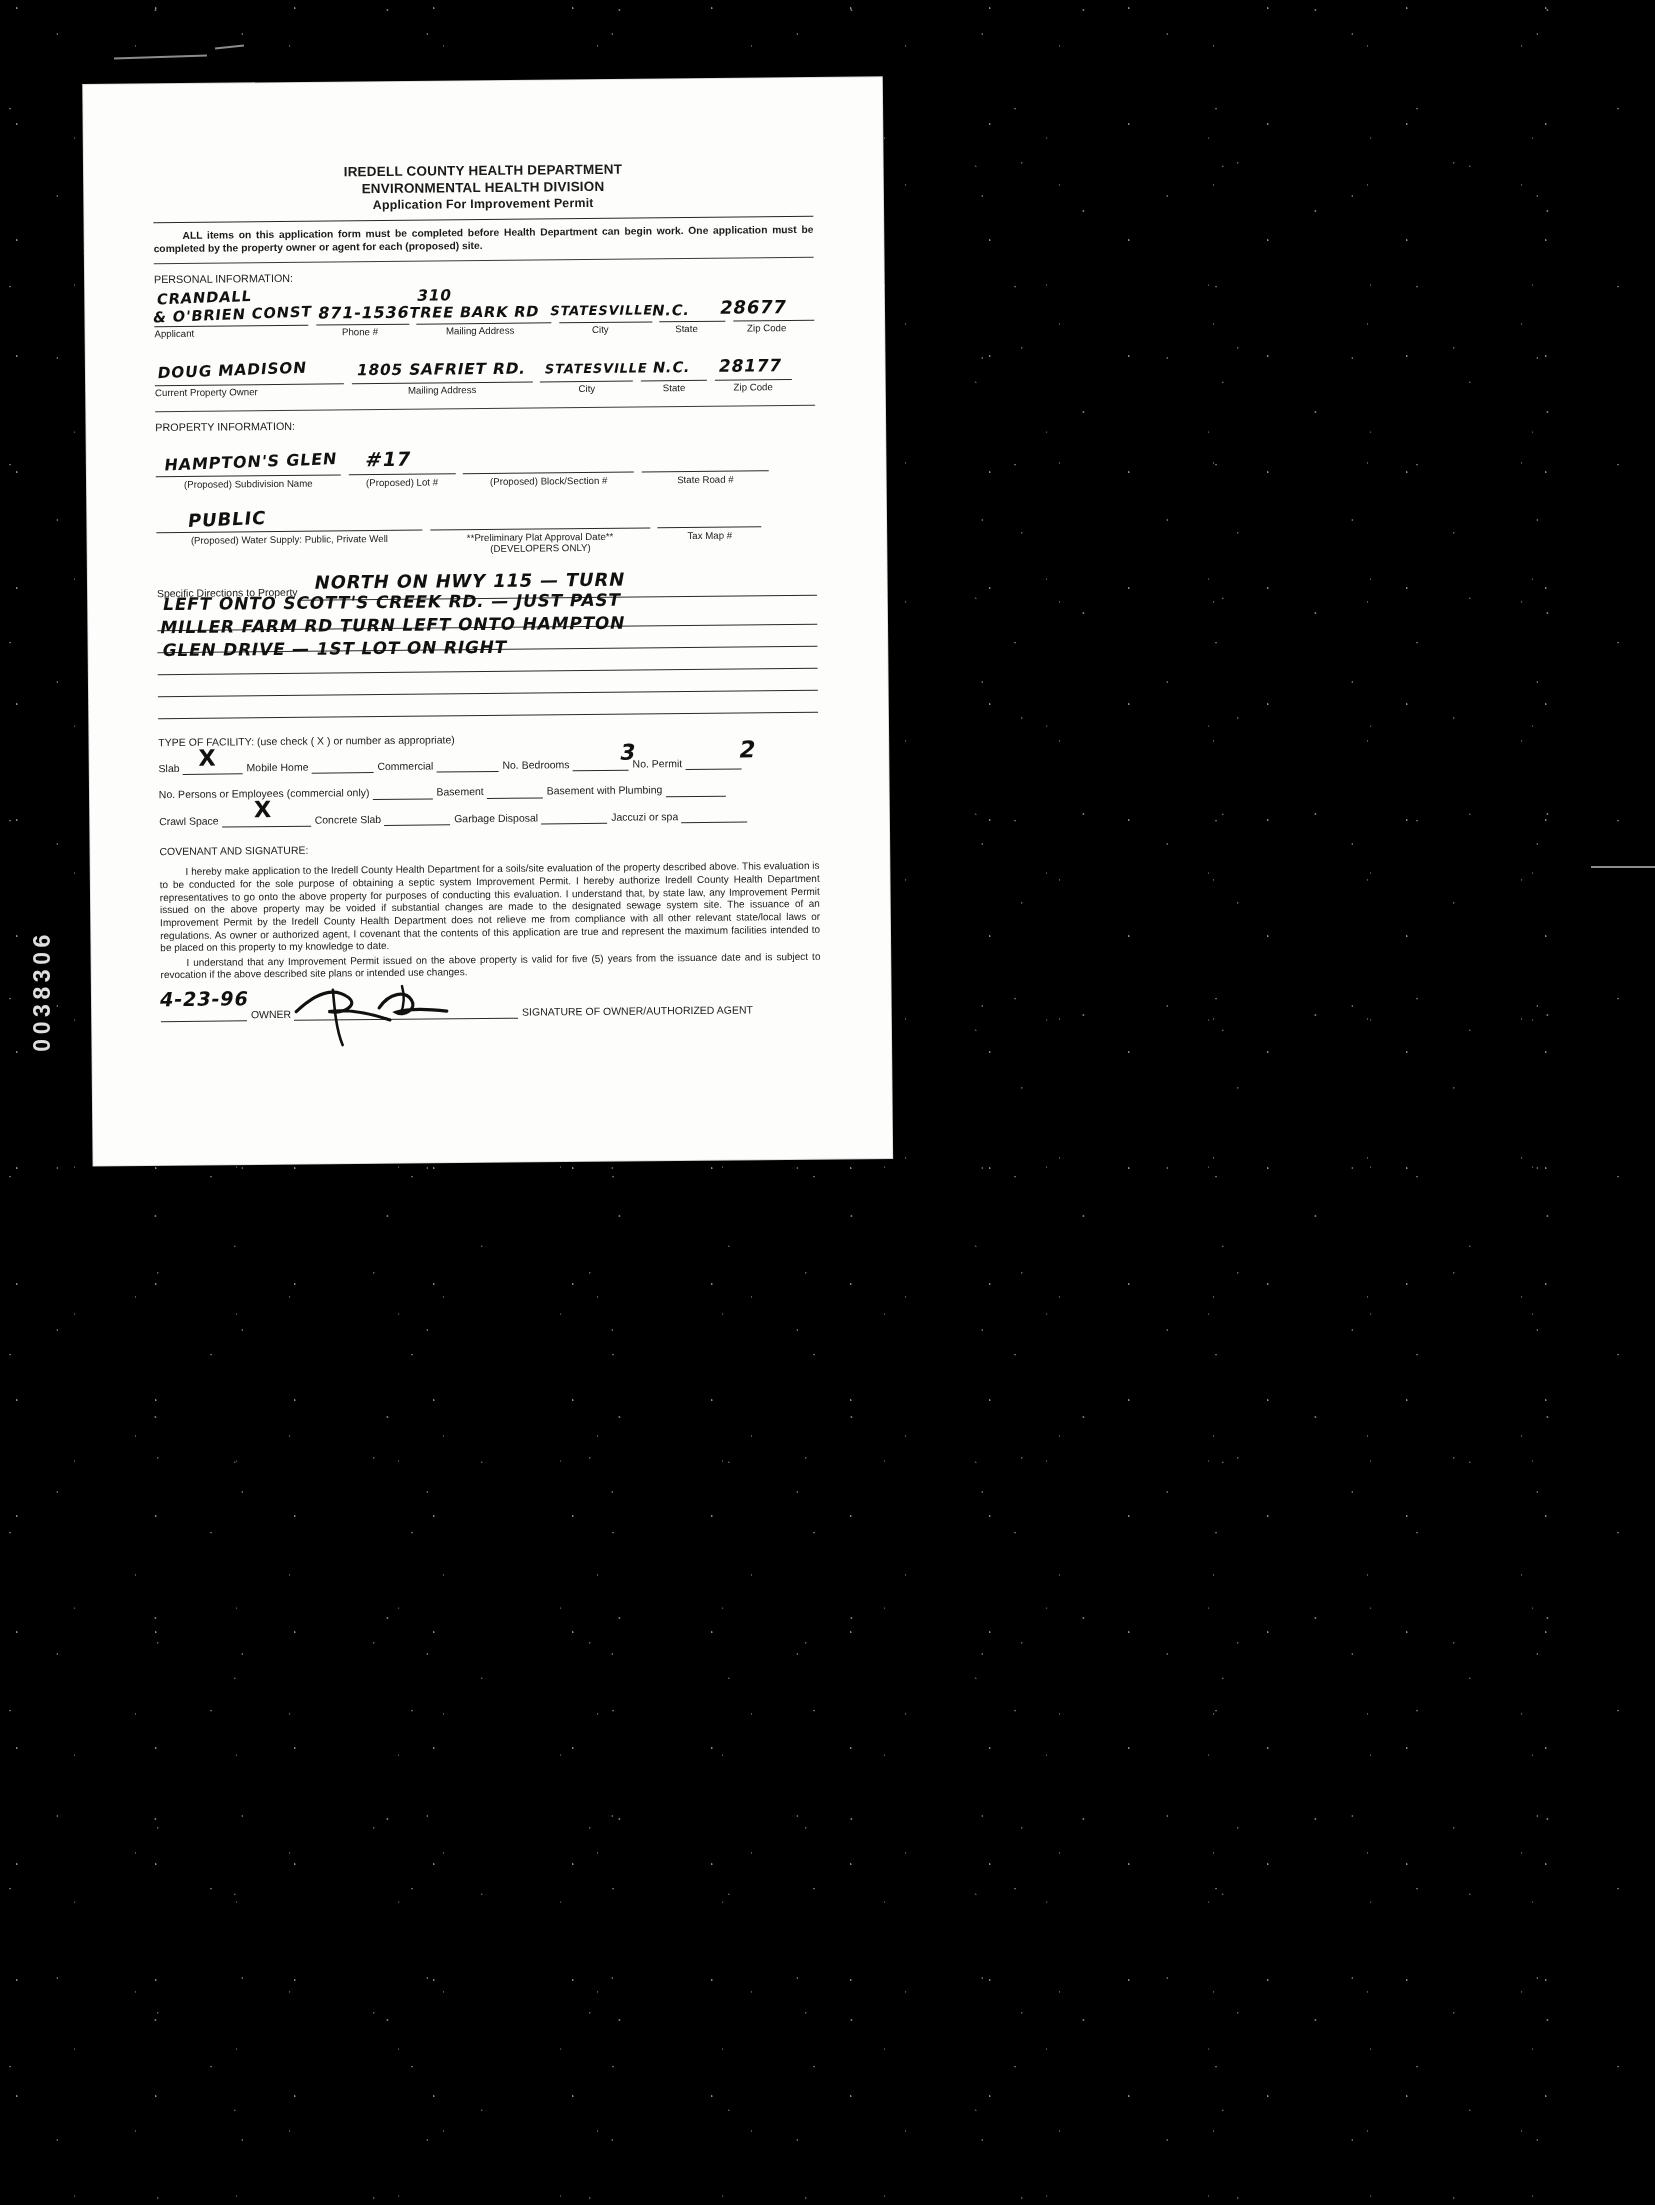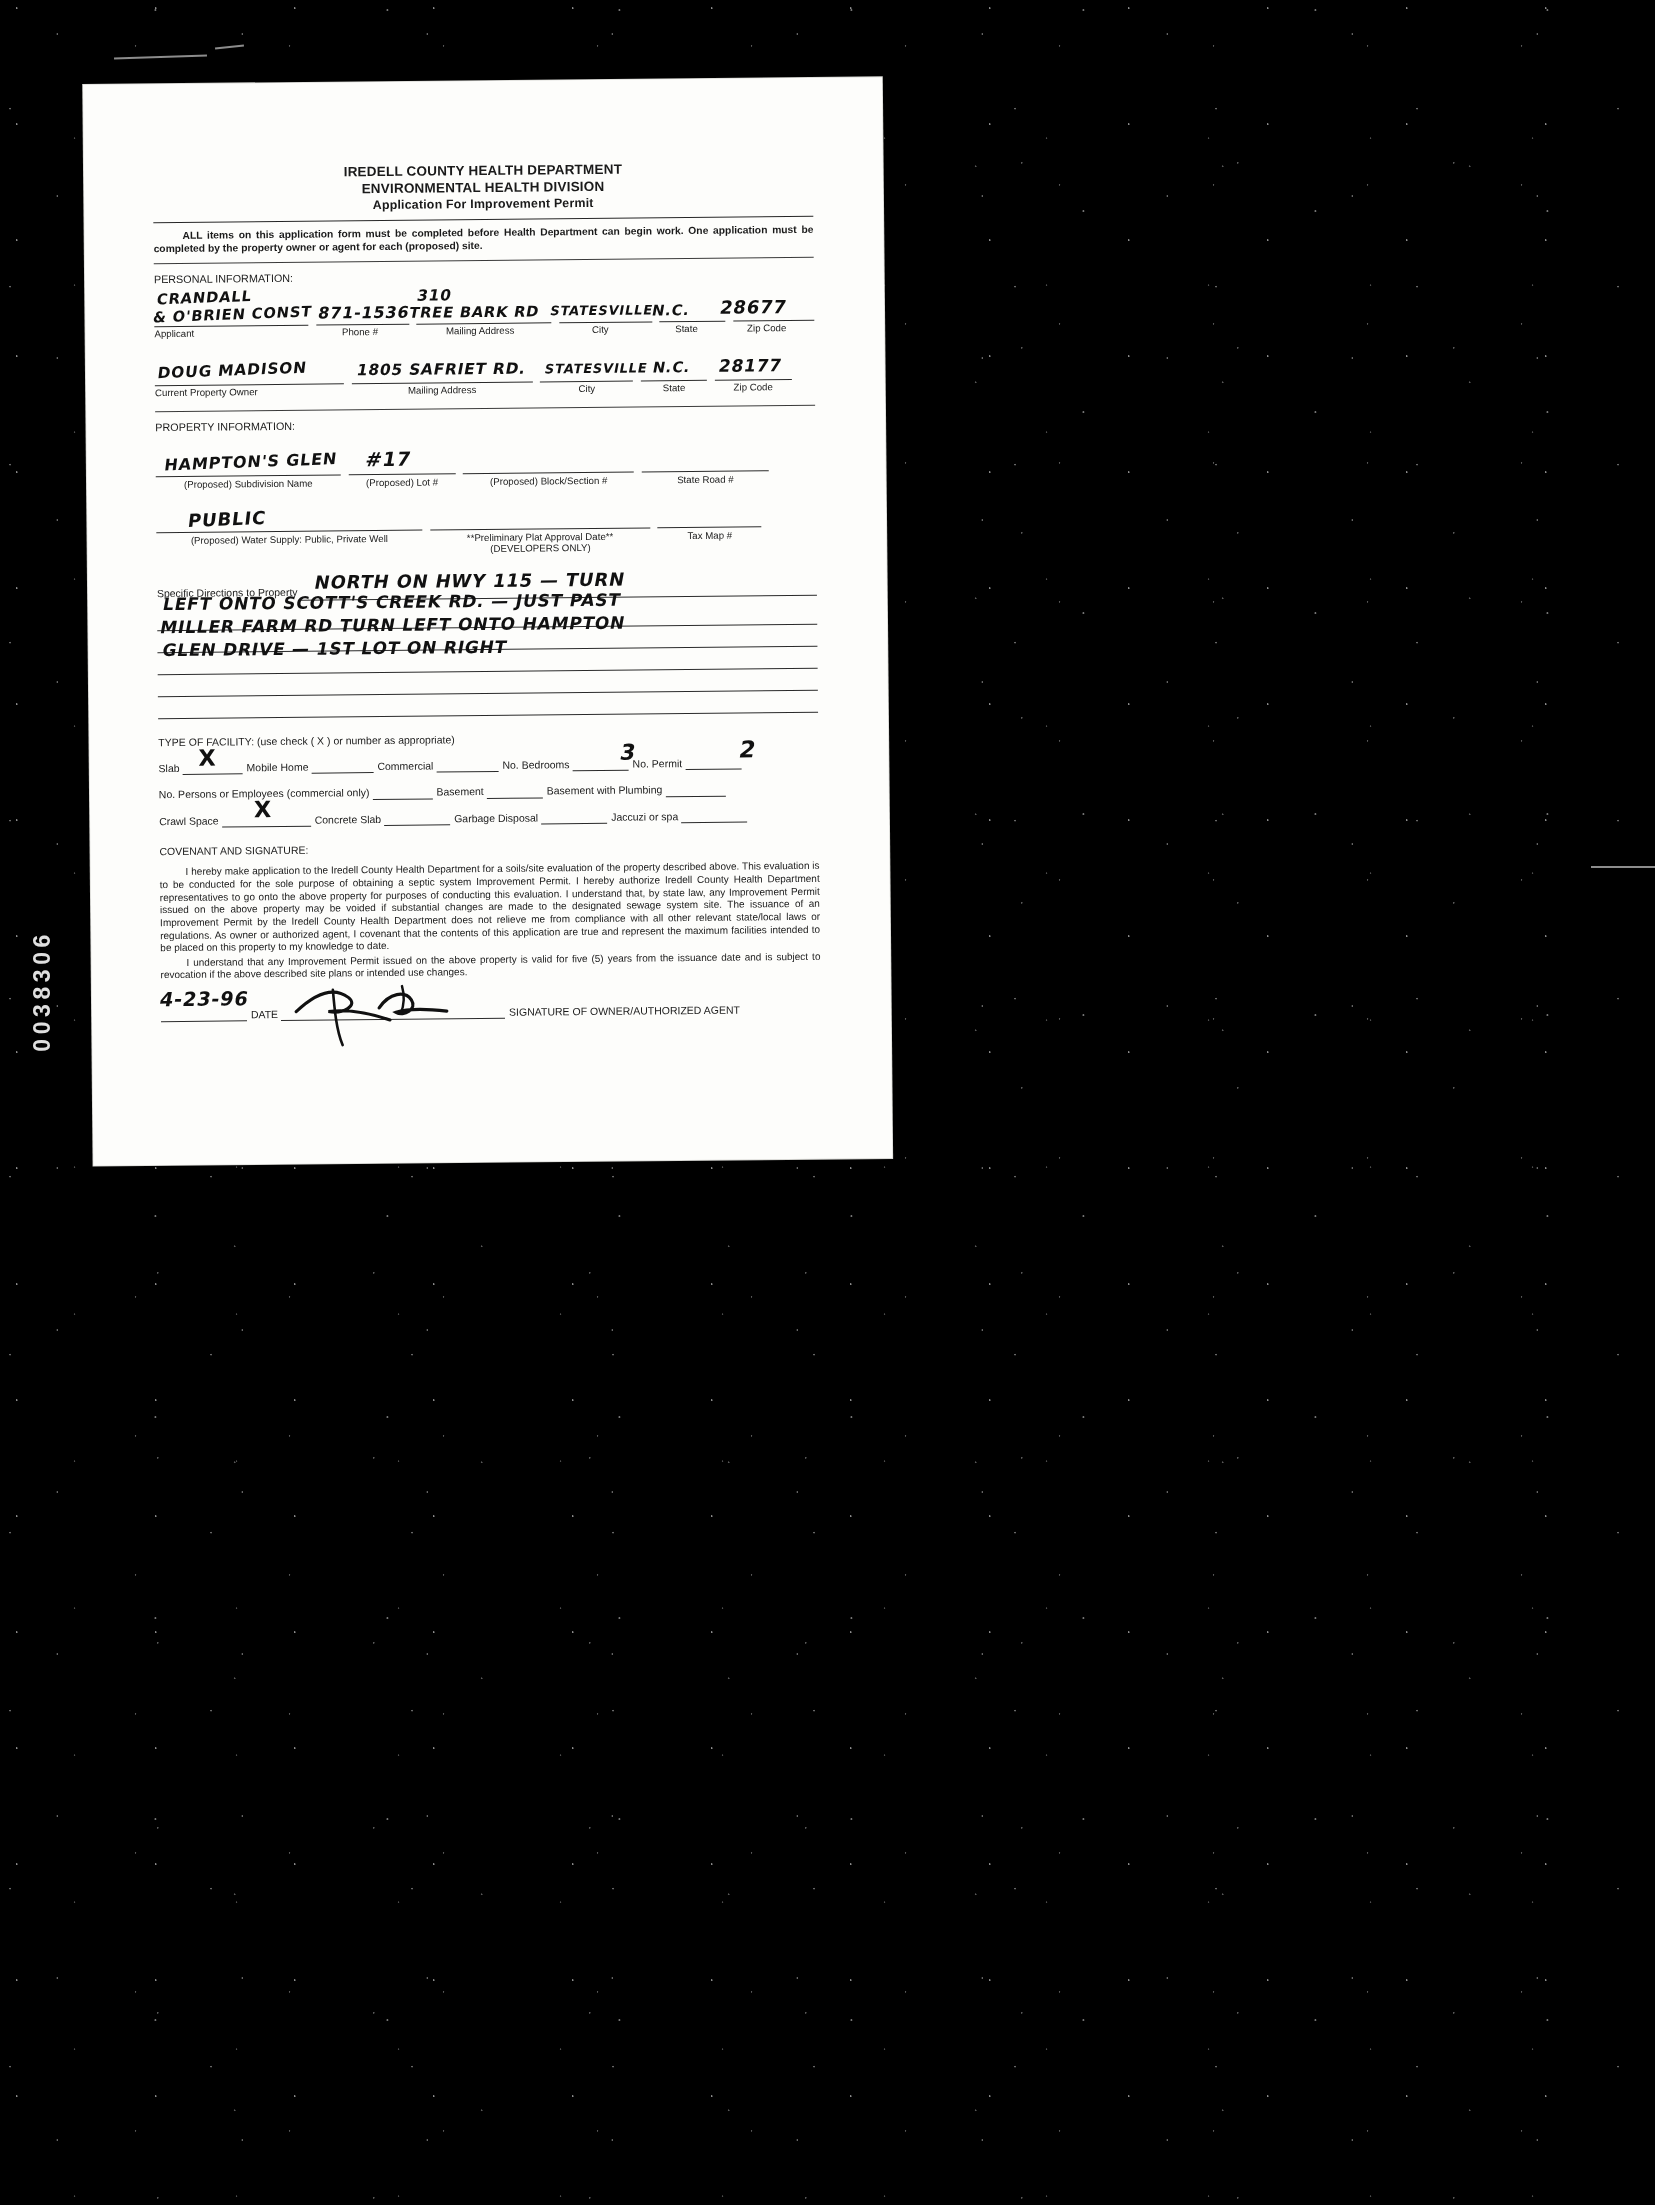--- a/index.html
+++ b/index.html
@@ -373,21 +373,21 @@
 
       <div class="section-label" style="margin-top:17px; font-size:10.5px;">COVENANT AND SIGNATURE:</div>
 
       <div class="covenant" style="margin-top:7.7px;">
         <p class="ind">I hereby make application to the Iredell County Health Department for a soils/site evaluation of the property described above. This evaluation is to be conducted for the sole purpose of obtaining a septic system Improvement Permit. I hereby authorize Iredell County Health Department representatives to go onto the above property for purposes of conducting this evaluation. I understand that, by state law, any Improvement Permit issued on the above property may be voided if substantial changes are made to the designated sewage system site. The issuance of an Improvement Permit by the Iredell County Health Department does not relieve me from compliance with all other relevant state/local laws or regulations. As owner or authorized agent, I covenant that the contents of this application are true and represent the maximum facilities intended to be placed on this property to my knowledge to date.</p>
         <p class="ind" style="margin-top:1.5px;">I understand that any Improvement Permit issued on the above property is valid for five (5) years from the issuance date and is subject to revocation if the above described site plans or intended use changes.</p>
       </div>
 
       <div class="sig-row" style="position:relative;">
         <span class="ul" style="width:86px;"></span>
-        <span class="lbl r">DATE</span>
+        <span class="lbl r">OWNER</span>
         <span class="ul" style="width:224px;"></span>
         <span class="lbl r">SIGNATURE OF OWNER/AUTHORIZED AGENT</span>
 
         <span class="hw sl" style="left:-1.5px; top:-20px; font-size:19.3px;">4-23-96</span>
 
         <svg style="position:absolute; left:127px; top:-32px;" width="224" height="73" viewBox="0 0 290 95">
           <path d="M10 48 C 40 20, 62 18, 78 30 C 92 41, 70 52, 52 48 C 80 45, 110 52, 132 60" stroke="#111" stroke-width="4" fill="none" stroke-linecap="round"></path>
           <path d="M58 20 C 60 46, 62 72, 70 92" stroke="#111" stroke-width="3.4" fill="none" stroke-linecap="round"></path>
           <path d="M118 44 C 132 24, 152 22, 160 34 C 168 46, 150 56, 140 50 C 158 44, 182 46, 206 49" stroke="#111" stroke-width="4.2" fill="none" stroke-linecap="round"></path>
           <path d="M148 16 C 152 30, 150 42, 146 52" stroke="#111" stroke-width="3.2" fill="none" stroke-linecap="round"></path>

